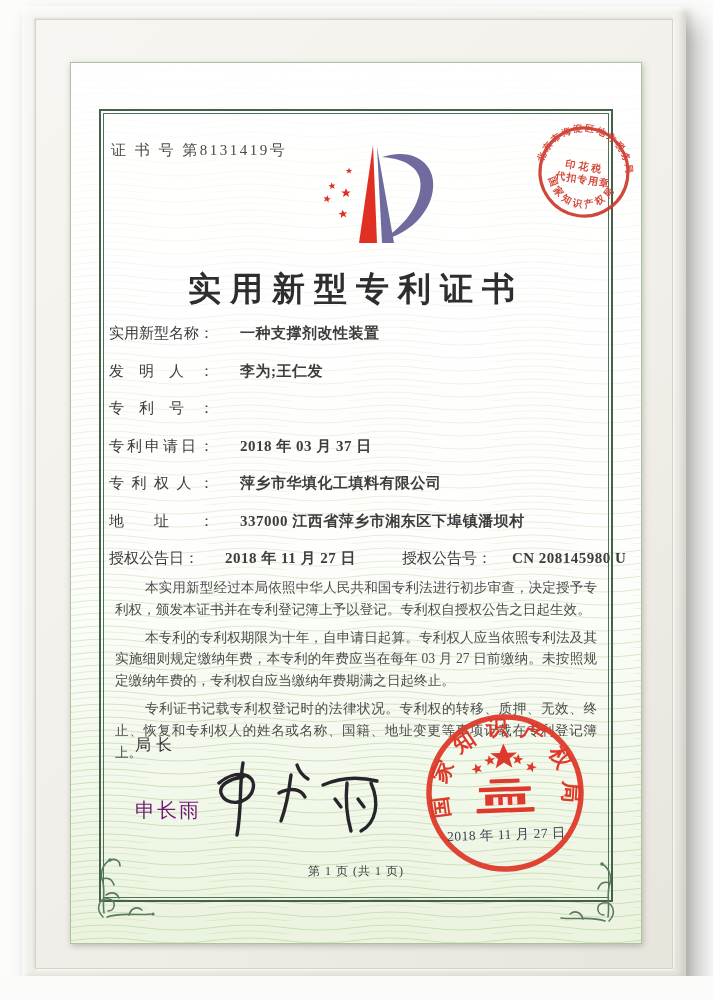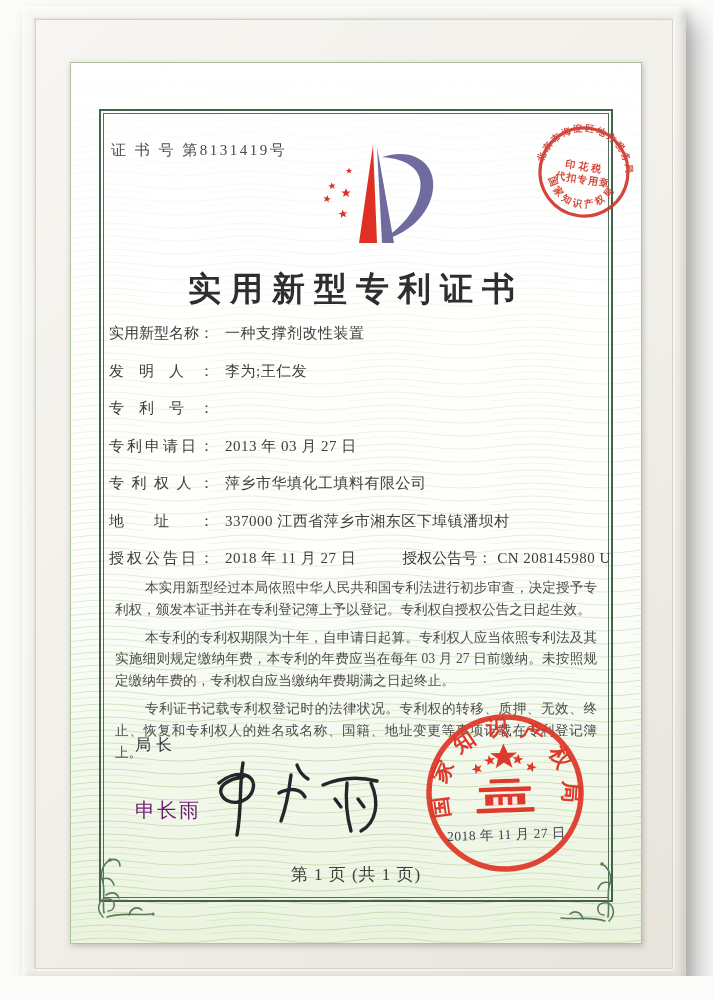--- a/index.html
+++ b/index.html
@@ -21,31 +21,31 @@
   .cert-border::before{content:"";position:absolute;inset:2px;border:1px solid #51705a;}
   .layer{position:absolute;inset:0;z-index:2;}
   .cert-number{position:absolute;left:40px;top:78px;font-size:15px;letter-spacing:2.5px;color:#4a4a48;}
   .logo{position:absolute;left:244px;top:74px;width:124px;height:116px;}
   .tax-seal{position:absolute;left:464px;top:60px;width:98px;height:98px;transform:rotate(9deg);opacity:.93;}
   .title{position:absolute;left:0;right:0;top:168px;text-align:center;font-size:33px;
          letter-spacing:9px;color:#2e2e2e;font-weight:600;margin-top:36px;}
   .fields{position:absolute;left:38px;right:30px;top:258px;font-size:15px;color:#3d3d3c;}
   .frow{display:flex;align-items:baseline;line-height:24px;margin-bottom:13.5px;white-space:nowrap;}
   .flabel{display:inline-block;width:7em;text-align:justify;text-align-last:justify;color:#3b3b3a;}
-  .fvalue{margin-left:11px;letter-spacing:.5px;}
+  .fvalue{margin-left:26px;letter-spacing:.5px;font-weight:bold;}
   .grant-no-pair{margin-left:46px;display:flex;align-items:baseline;}
   .grant-no-pair .flabel{width:5.6em;}
   .paragraphs{position:absolute;left:38px;right:38px;top:508px;font-size:13.6px;line-height:21.8px;
          color:#4c4c4a;text-align:justify;}
   .paragraphs p{margin:6px;text-indent:2.2em;}
   .office-seal{position:absolute;left:350px;top:646px;width:168px;height:168px;transform:rotate(-2deg);}
   .sig-title{position:absolute;left:64px;top:672px;font-size:16px;letter-spacing:5px;color:#333;}
   .sig-name{position:absolute;left:64px;top:734px;font-size:20px;letter-spacing:2px;color:#701a75;}
   .sig-script{position:absolute;left:128px;top:686px;width:205px;height:98px;}
-  .page-footer{position:absolute;left:0;right:0;top:800px;text-align:center;font-size:17px;color:#3f3f3e;letter-spacing:1px;}
+  .page-footer{position:absolute;left:0;right:0;top:800px;text-align:center;font-size:12px;color:#3f3f3e;letter-spacing:1px;}
   .fl{position:absolute;width:72px;height:74px;z-index:2;}
   .fl-left{left:20px;top:788px;}
   .fl-right{right:20px;top:792px;transform:scaleX(-1);}
 </style>
 </head>
 <body>
 
 <div class="scene">
   <div class="frame">
     <div class="paper">
@@ -138,21 +138,21 @@
           </div>
           <div class="frow">
             <span class="flabel">发明人：</span>
             <span class="fvalue">李为;王仁发</span>
           </div>
           <div class="frow">
             <span class="flabel">专利号：</span>
           </div>
           <div class="frow">
             <span class="flabel">专利申请日：</span>
-            <span class="fvalue">2013 年 03 月 27 日</span>
+            <span class="fvalue">2018 年 03 月 37 日</span>
           </div>
           <div class="frow">
             <span class="flabel">专利权人：</span>
             <span class="fvalue">萍乡市华填化工填料有限公司</span>
           </div>
           <div class="frow">
             <span class="flabel">地址：</span>
             <span class="fvalue">337000 江西省萍乡市湘东区下埠镇潘坝村</span>
           </div>
           <div class="frow">

